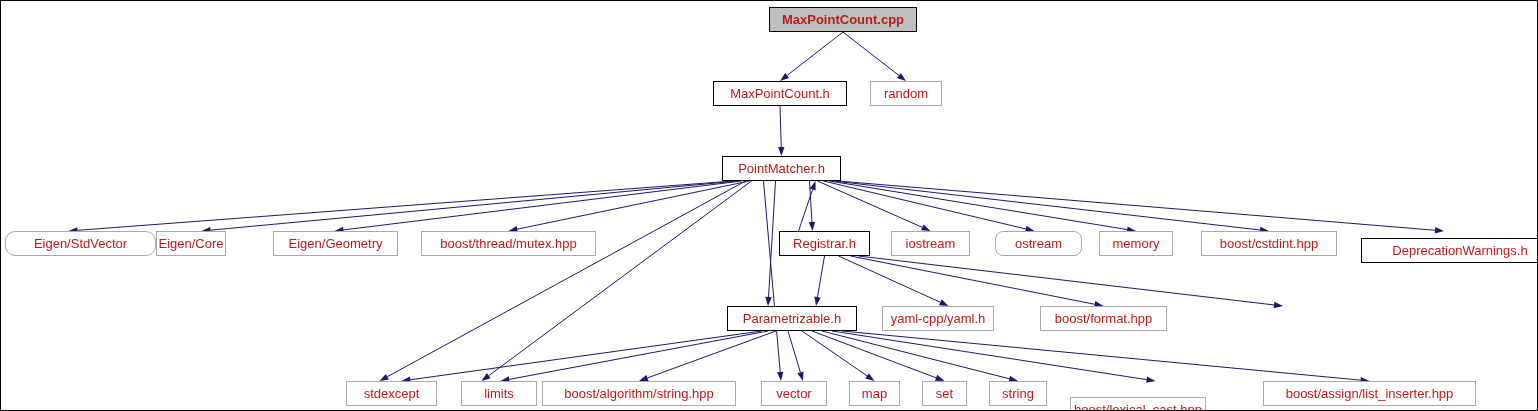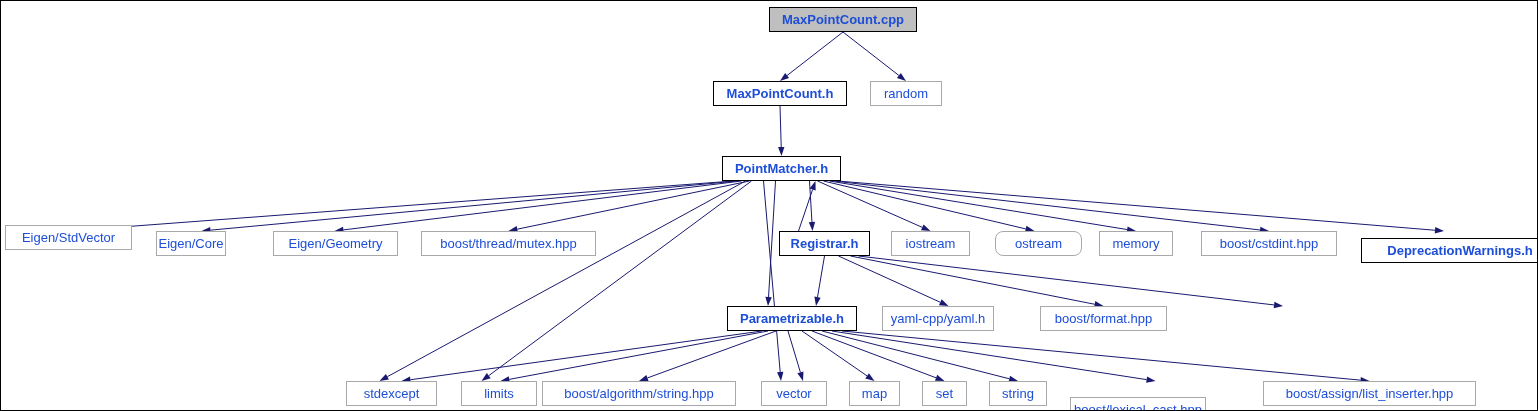--- a/index.html
+++ b/index.html
@@ -21,24 +21,24 @@
   .node {
     position: absolute;
     height: 25px;
     box-sizing: border-box;
     background: #ffffff;
     border: 1px solid #a9a9a9;
     display: flex;
     align-items: center;
     justify-content: center;
     font-size: 13px;
-    color: #1d4ed8;
+    color: #b91c1c;
     white-space: nowrap;
   }
-  .node.doc { border-color: #000000; font-weight: bold; }
+  .node.doc { border-color: #000000; }
   .node.current {
     border-color: #000000;
     background: #bfbfbf;
     font-weight: bold;
   }
   .node .lbl { pointer-events: none; }
 </style>
 </head>
 <body>
 
@@ -175,21 +175,21 @@
     </div>
     <div class="node doc" style="left: 712px; top: 80px; width: 134px;">
       <span class="lbl">MaxPointCount.h</span>
     </div>
     <div class="node plain" style="left: 869px; top: 80px; width: 72px;">
       <span class="lbl">random</span>
     </div>
     <div class="node doc" style="left: 721px; top: 155px; width: 119px;">
       <span class="lbl">PointMatcher.h</span>
     </div>
-    <div class="node plain" style="left: 4px; top: 224px; width: 127px;">
+    <div class="node plain" style="left: 4px; top: 230px; width: 151px; border-radius: 10px;">
       <span class="lbl">Eigen/StdVector</span>
     </div>
     <div class="node plain" style="left: 155px; top: 230px; width: 70px;">
       <span class="lbl">Eigen/Core</span>
     </div>
     <div class="node plain" style="left: 272px; top: 230px; width: 125px; align-items: center;">
       <span class="lbl">Eigen/Geometry</span>
     </div>
     <div class="node plain" style="left: 420px; top: 230px; width: 175px;">
       <span class="lbl">boost/thread/mutex.hpp</span>

